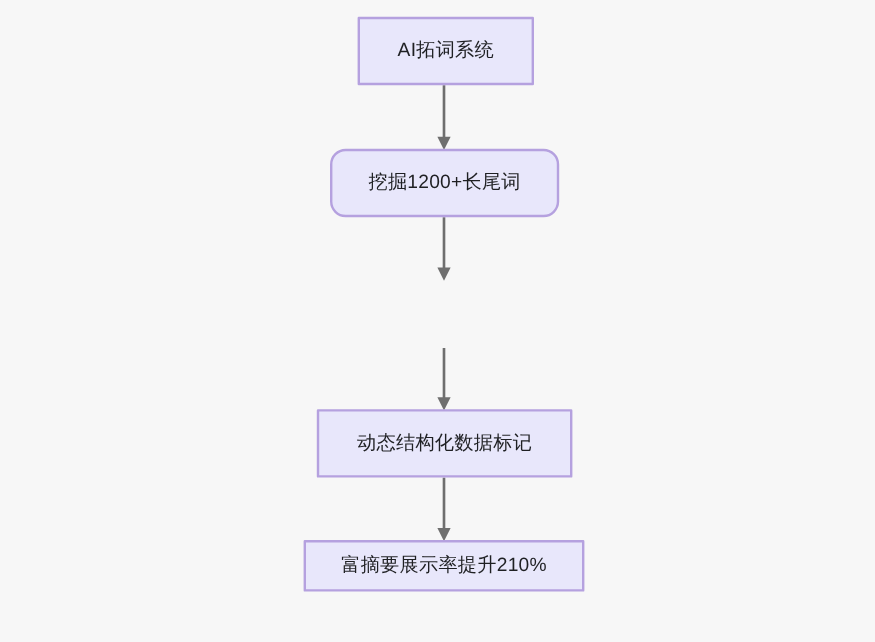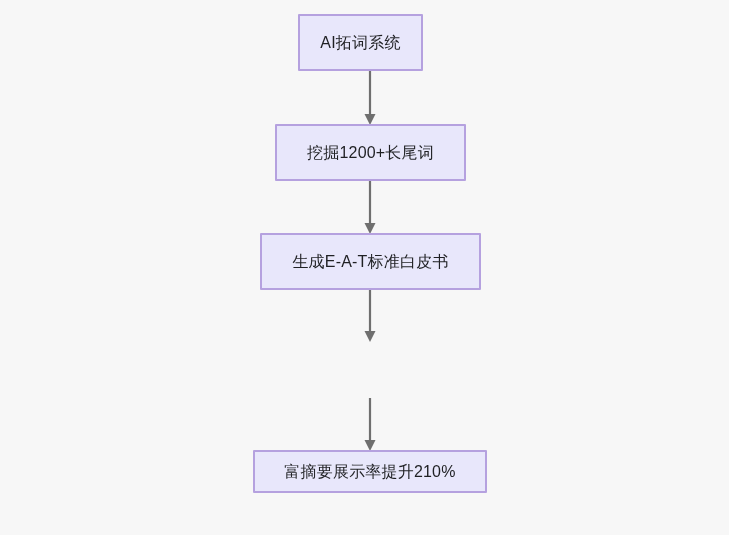--- a/index.html
+++ b/index.html
@@ -67,30 +67,30 @@
   <svg class="connector" style="left:352px; top:285px; width:36px; height:62px;" viewBox="0 0 36 62">
     <line x1="18" y1="5" x2="18" y2="48"></line>
     <polygon points="18,57 12.5,46 23.5,46"></polygon>
   </svg>
 
   <svg class="connector" style="left:352px; top:393px; width:36px; height:63px;" viewBox="0 0 36 63">
     <line x1="18" y1="5" x2="18" y2="49"></line>
     <polygon points="18,58 12.5,47 23.5,47"></polygon>
   </svg>
 
-  <div class="node" style="left:298px; top:14px; width:125px; height:57px;">
+  <div class="node" style="left:298px; top:14px; width:147px; height:57px;">
     <span class="node-label">AI拓词系统</span>
   </div>
 
-  <div class="node" style="left:275px; top:124px; width:191px; height:57px;">
+  <div class="node" style="left:275px; top:124px; width:191px; height:57px;border-radius:13px;">
     <span class="node-label">挖掘1200+长尾词</span>
   </div>
 
-  <div class="node" style="left:260px; top:233px; width:221px; height:57px;">
-    <span class="node-label">生成E-A-T标准白皮书</span>
+
+  <div class="node" style="left:264px; top:341px; width:213px; height:57px;">
+    <span class="node-label">动态结构化数据标记</span>
   </div>
-
 
   <div class="node" style="left:253px; top:450px; width:234px; height:43px;">
     <span class="node-label">富摘要展示率提升210%</span>
   </div>
 
 </div>
 
 </body></html>

